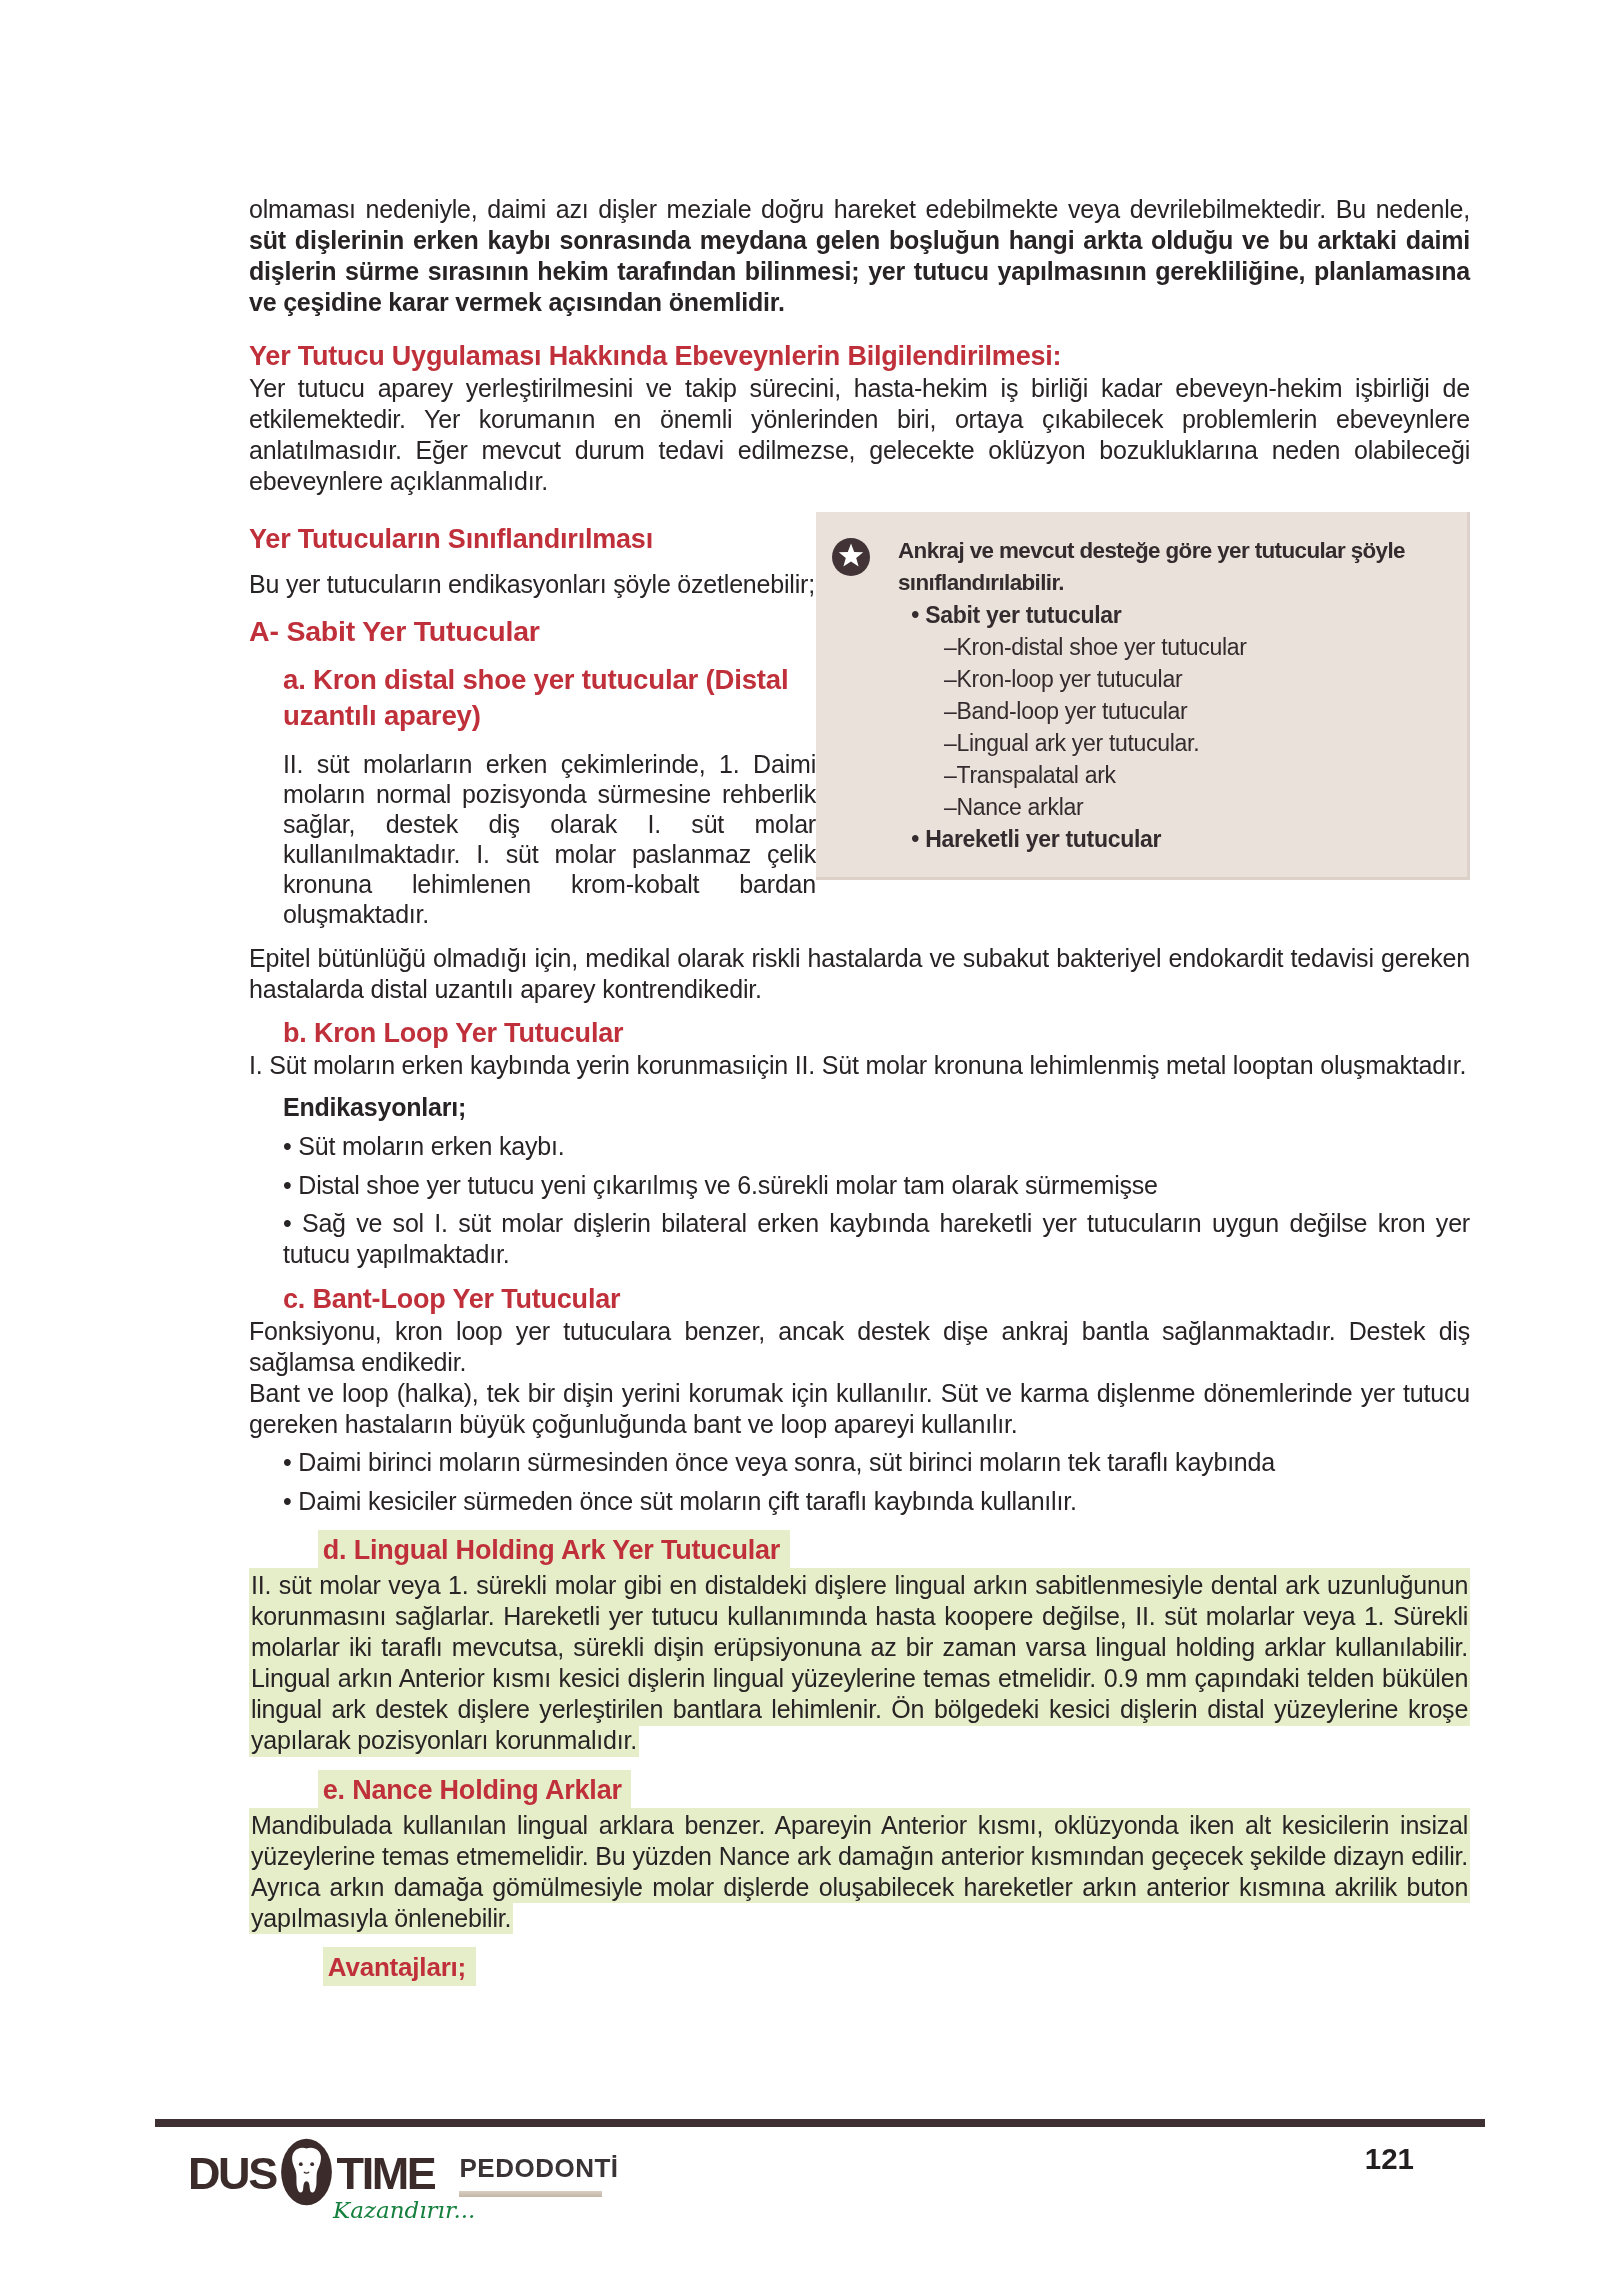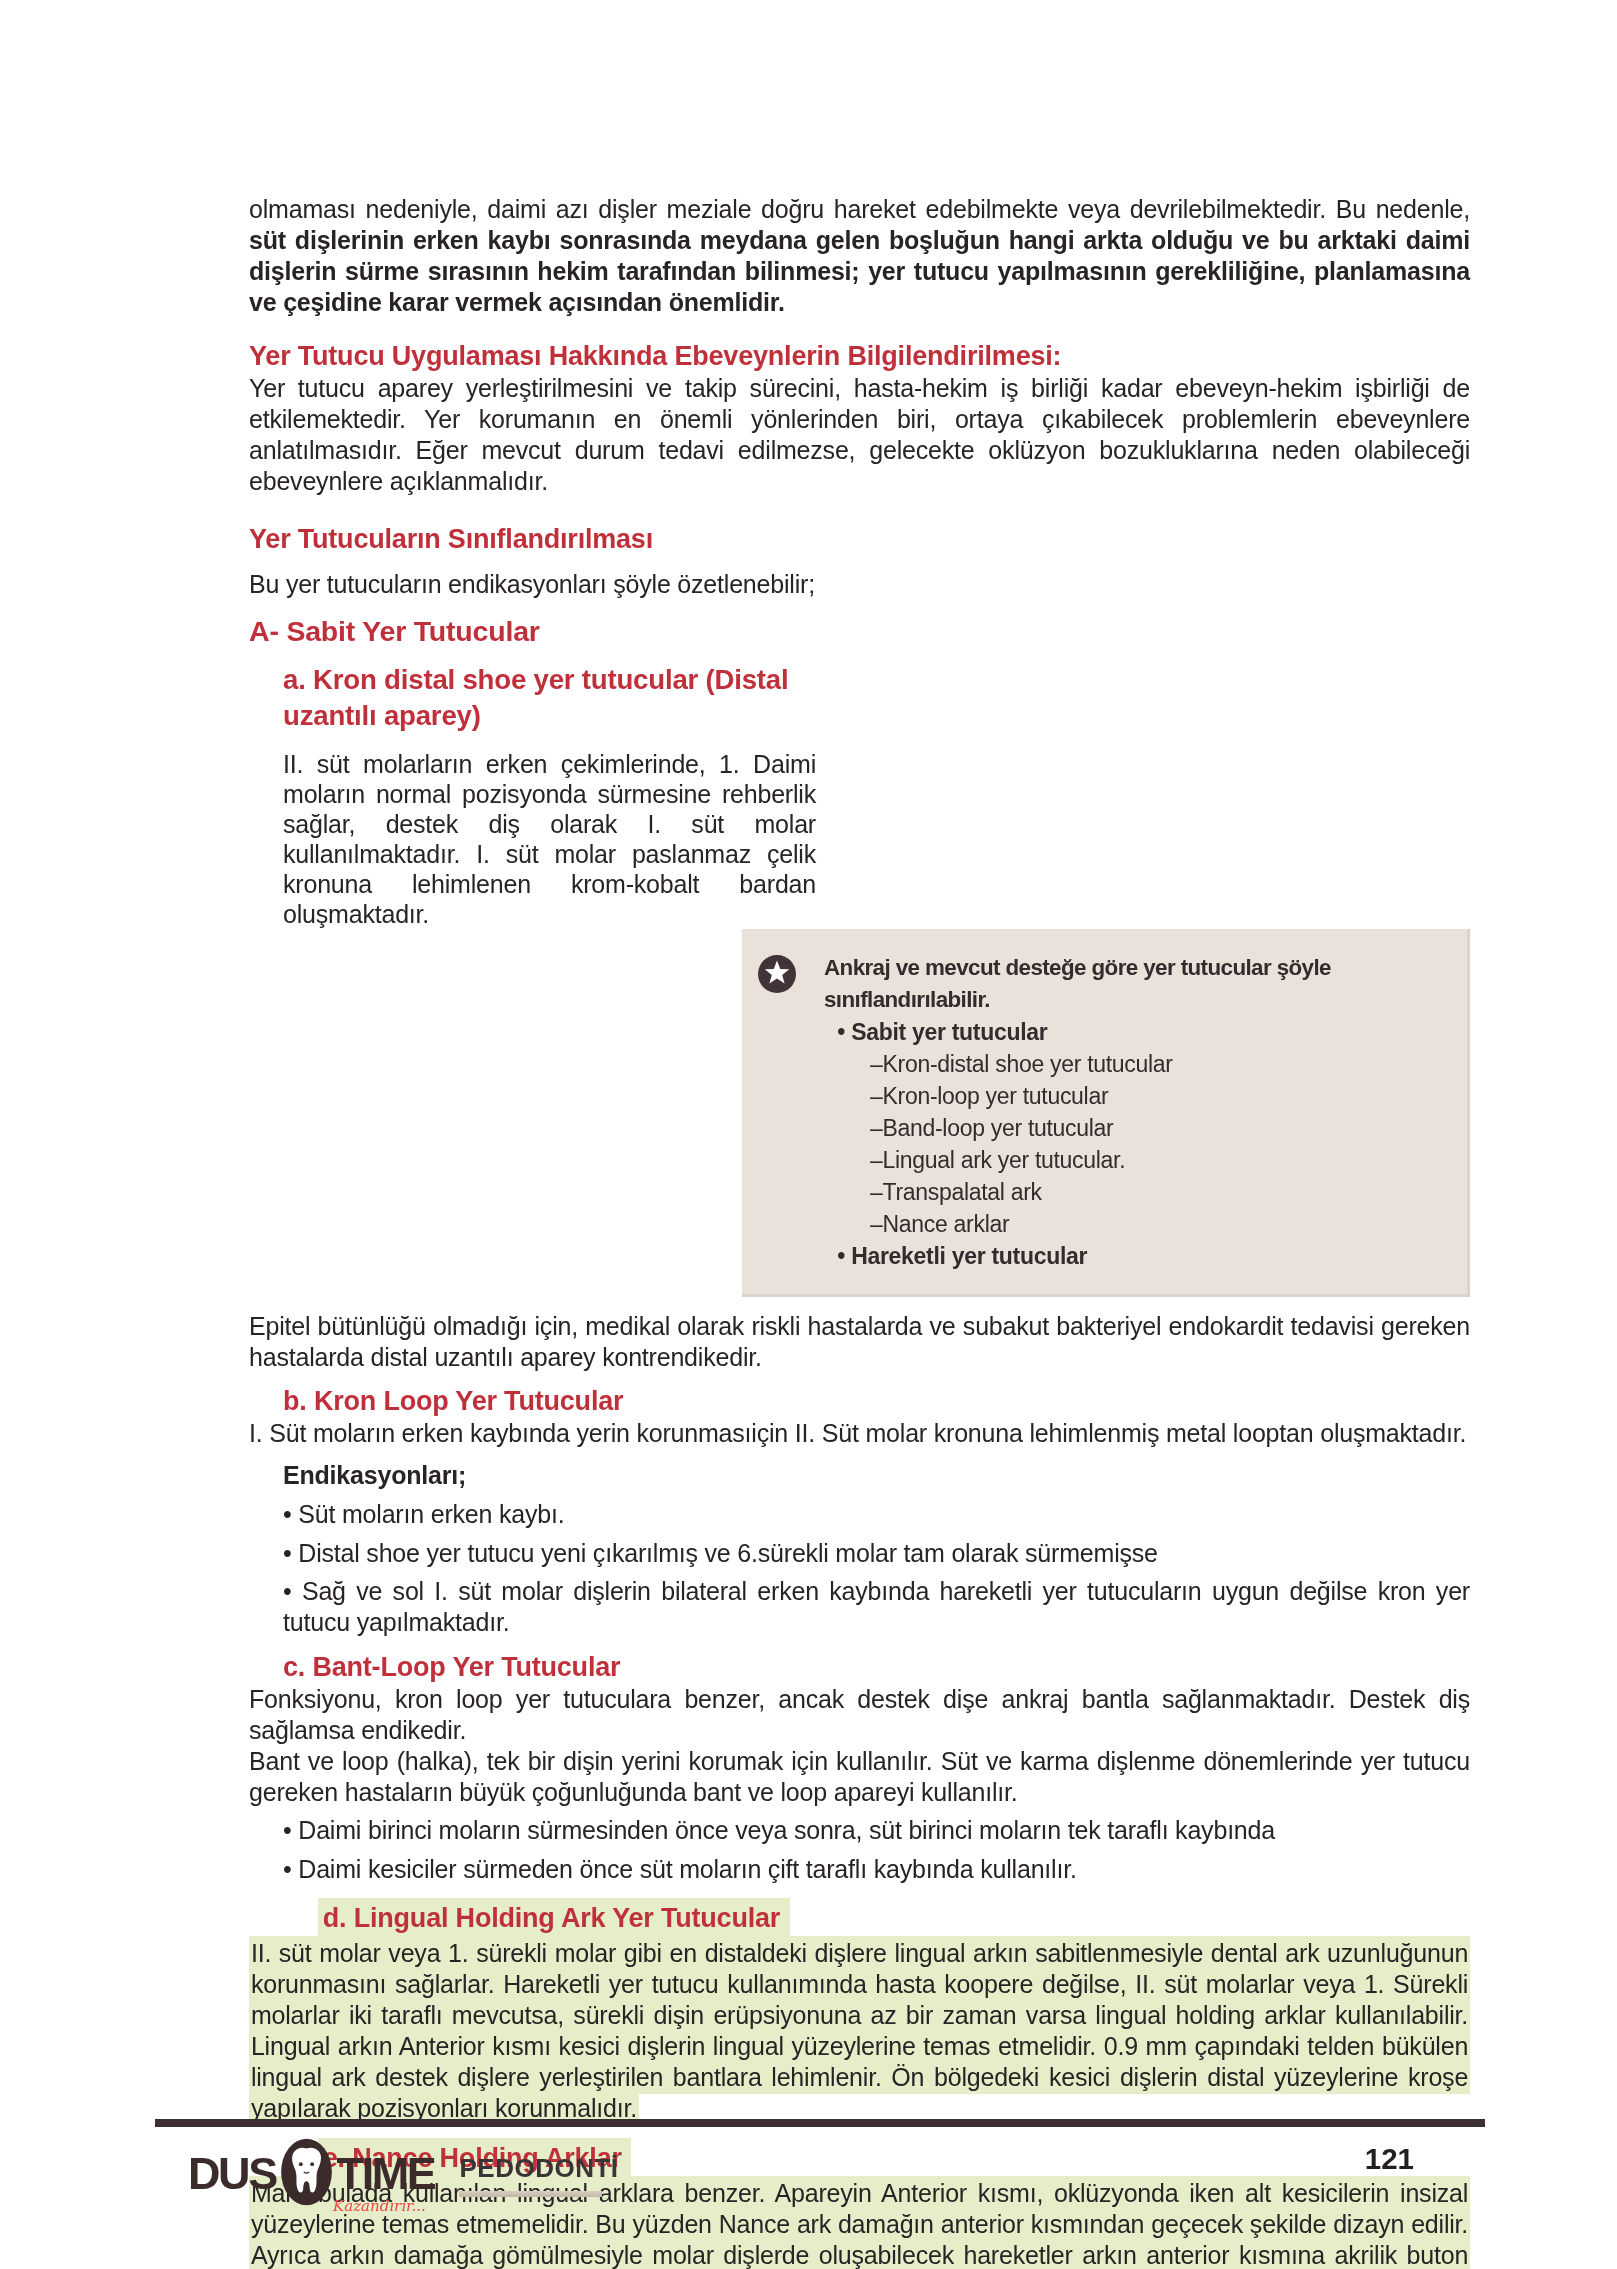--- a/index.html
+++ b/index.html
@@ -10,21 +10,21 @@
   .content p{margin:0;}
   .bold{font-weight:bold;}
   .h-main{font-size:27px;font-weight:bold;color:#c0303a;text-align:left;margin-top:21px;line-height:34px;}
   .h-sub{font-size:27px;font-weight:bold;color:#c0303a;text-align:left;line-height:34px;}
   .p-body{margin-top:7.6px;}
   .mt12{margin-top:11.4px;}
   .indent{margin-left:34px;}
   .bullet{margin-top:7.6px;margin-left:34px;}
   .bullet::before{content:"• ";}
   
-  .two-col{display:flex;align-items:flex-start;margin-top:15px;text-align:left;flex-direction:column;}
+  .two-col{display:flex;align-items:flex-start;margin-top:15px;text-align:left;}
   .col-left{width:571px;text-align:justify;}
   .col-left .h-class{padding-top:9.5px;font-size:27px;font-weight:bold;color:#c0303a;text-align:left;line-height:34px;}
   .col-left .p-intro{margin-top:13.3px;text-align:left;}
   .col-left .h-sabit{margin-top:13.3px;font-size:28.5px;font-weight:bold;color:#c0303a;text-align:left;line-height:36px;}
   .col-left .h-a{margin-top:13.3px;margin-left:34px;font-size:27.6px;font-weight:bold;color:#c0303a;text-align:left;line-height:36px;width:533px;}
   .col-left .p-narrow{margin-top:15px;margin-left:34px;width:533px;line-height:30px;}
   .info-box{margin-left:auto;width:728px;background:#eae1da;box-shadow:inset -2.9px -2.9px 0 #ddd2ca;
             padding:23px 35px 25px 15px;display:flex;box-sizing:border-box;text-align:left;}
   .star-wrap{flex:0 0 42px;padding-top:1.9px;}
   .box-body{margin-left:25px;font-size:23px;line-height:32px;letter-spacing:-0.3px;color:#332b2d;}
@@ -43,21 +43,21 @@
   .av-dot{margin-right:25px;padding:2.9px 8.6px;}
   .av-dot::before{content:"•";}
   
   .footer{position:absolute;left:12px;top:2119px;width:1552px;}
   .footer-rule{margin-left:143px;width:1330px;height:7.6px;background:#3e3032;}
   .footer-row{position:relative;margin-left:176px;margin-top:11.4px;display:flex;align-items:flex-start;}
   .logo{position:relative;display:flex;align-items:center;height:72px;}
   .logo-text{font-size:45px;font-weight:bold;color:#3b2c2b;letter-spacing:-2.4px;}
   .logo-tooth{margin:0 2.9px;}
   .logo-tagline{position:absolute;left:145px;top:59px;font-family:"DejaVu Serif", serif;
-                font-style:italic;font-size:15px;color:#ef4444;white-space:nowrap;}
+                font-style:italic;font-size:23px;color:#15803d;white-space:nowrap;}
   .section-block{margin-left:25px;margin-top:15px;}
   .section-label{font-size:26px;font-weight:bold;color:#3a3436;letter-spacing:0.5px;}
   .section-bar{margin-top:6.7px;width:143px;height:6.7px;background:linear-gradient(#d9cec1,#c3b6a7);}
   .page-num{position:absolute;right:150px;top:23px;font-size:29.5px;font-weight:bold;color:#231f20;}
 </style>
 </head>
 <body>
 
 <div class="page">
   <div class="content">

